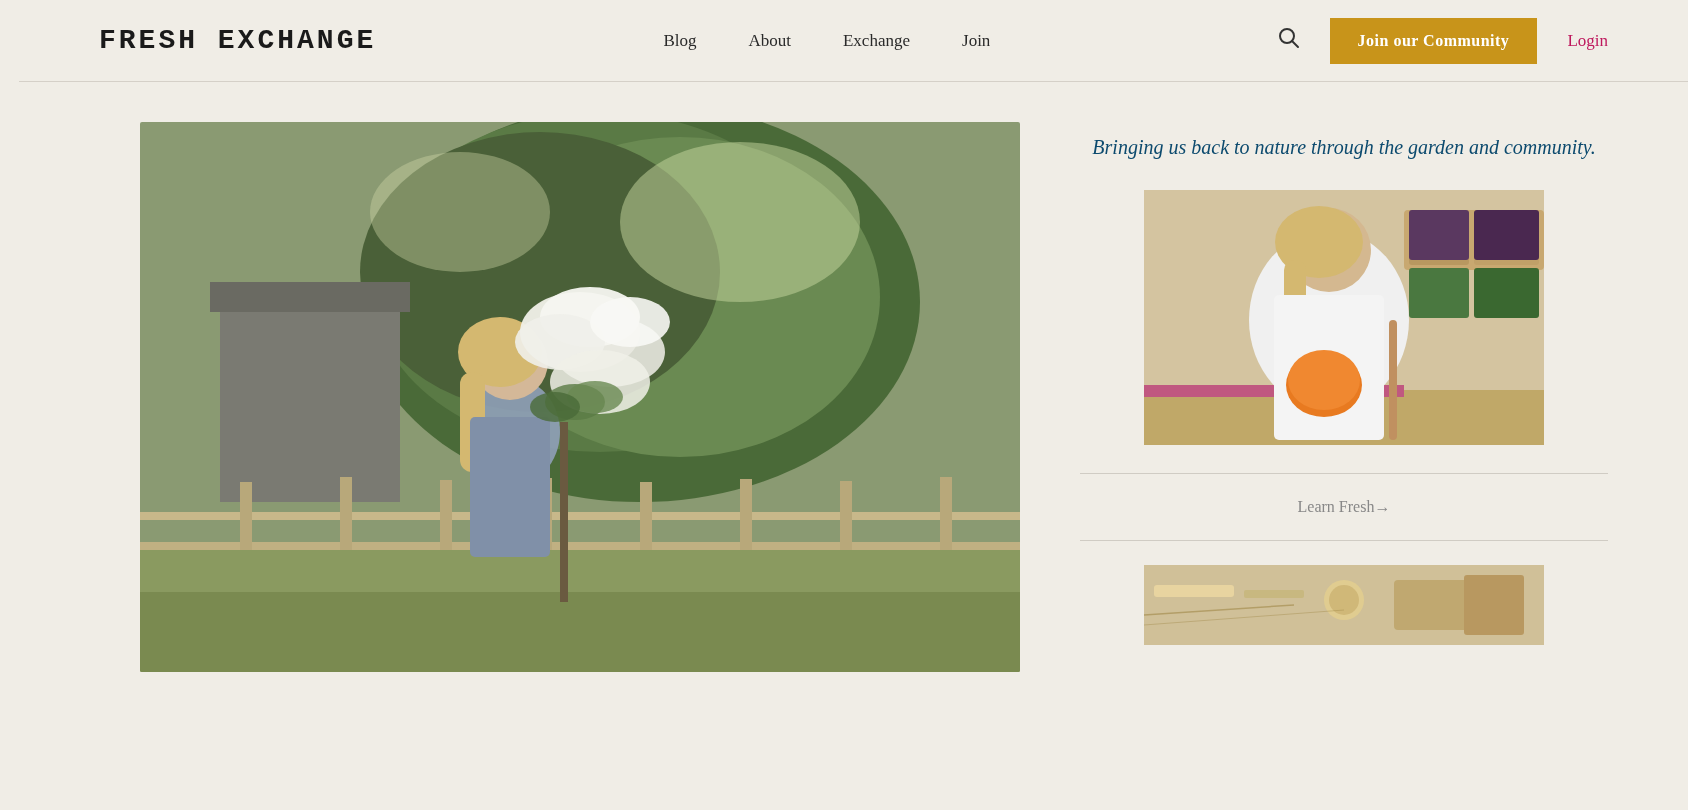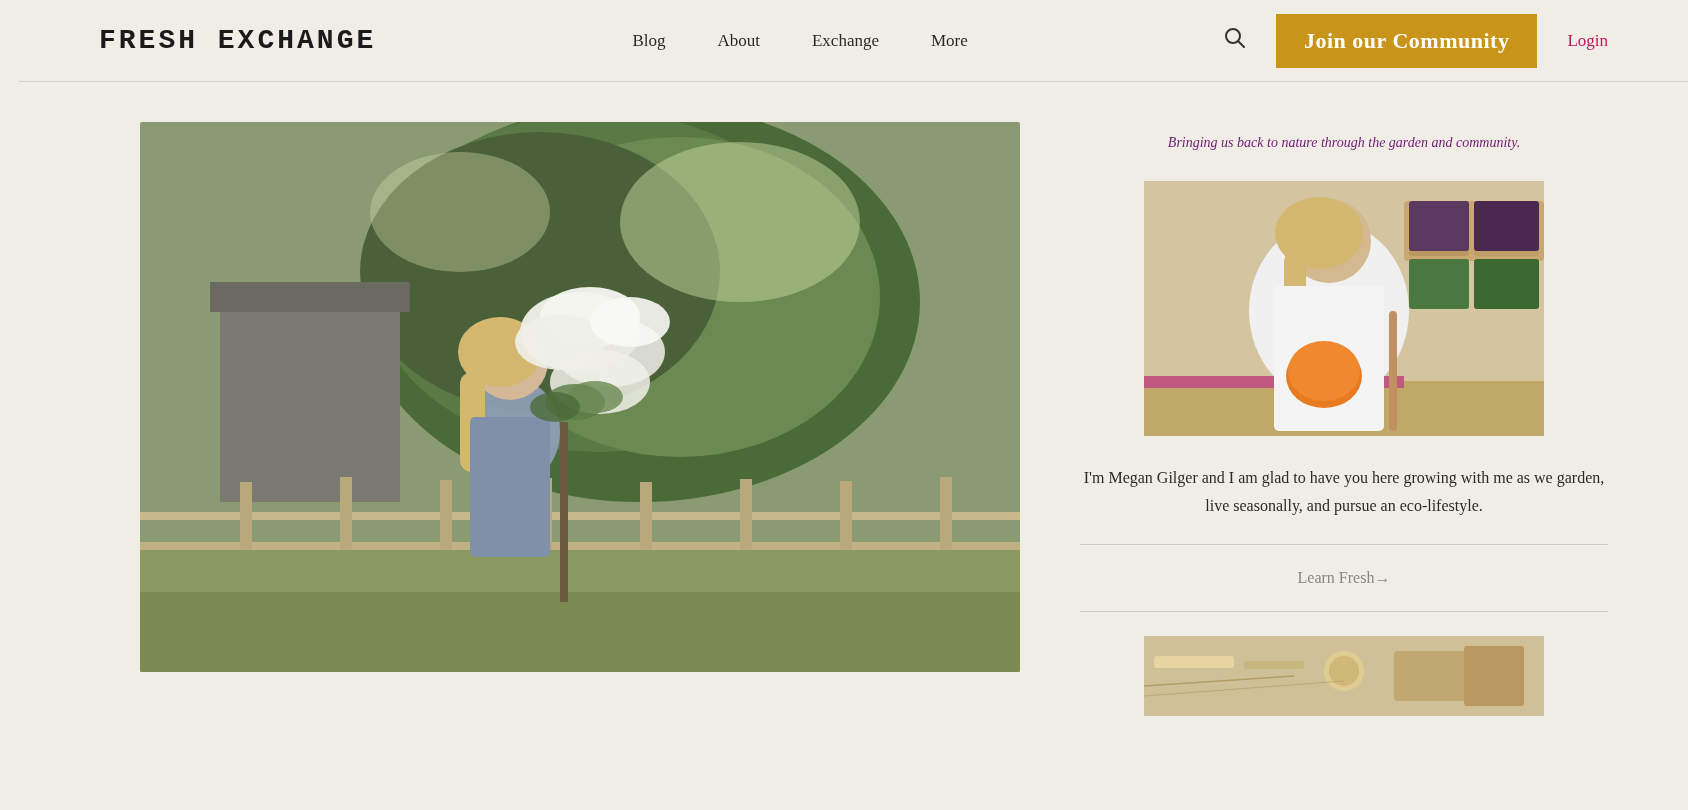--- a/index.html
+++ b/index.html
@@ -65,21 +65,21 @@
       cursor: pointer;
       font-size: 20px;
       color: #333;
     }
 
     .join-btn {
       background-color: #c8941a;
       color: #fff;
       border: none;
       padding: 14px 28px;
-      font-size: 22px;
+      font-size: 16px;
       font-family: Georgia, serif;
       font-weight: bold;
       cursor: pointer;
       letter-spacing: 0.5px;
     }
 
     .login-link {
       text-decoration: none;
       color: #be185d;
       font-size: 17px;
@@ -112,22 +112,22 @@
       left: 0;
     }
 
     
     .sidebar {
       flex: 1;
       padding-top: 10px;
     }
 
     .sidebar-tagline {
-      font-size: 14px;
-      color: #701a75;
+      font-size: 20px;
+      color: #0c4a6e;
       line-height: 1.5;
       text-align: center;
       font-family: Georgia, serif;
       margin-bottom: 28px;
       font-style: italic;
     }
 
     .sidebar-image-container {
       width: 100%;
       height: 255px;
@@ -179,21 +179,21 @@
       <li>
         <a href="#">Blog</a>
       </li>
       <li>
         <a href="#">About</a>
       </li>
       <li>
         <a href="#">Exchange</a>
       </li>
       <li>
-        <a href="#">More</a>
+        <a href="#">Join</a>
       </li>
     </ul>
   </nav>
 
   <div class="header-right">
     <button class="search-icon-btn">
       <svg width="22" height="22" viewBox="0 0 22 22" fill="none">
         <circle cx="9" cy="9" r="7" stroke="#333" stroke-width="2"></circle>
         <line x1="14" y1="14" x2="20" y2="20" stroke="#333" stroke-width="2" stroke-linecap="round"></line>
       </svg>
@@ -291,21 +291,20 @@
 
         <rect x="130" y="105" width="110" height="145" fill="#f4f4f4" rx="5"></rect>
 
         <ellipse cx="180" cy="195" rx="38" ry="32" fill="#e87a20"></ellipse>
         <ellipse cx="180" cy="190" rx="36" ry="30" fill="#f08830"></ellipse>
 
         <rect x="245" y="130" width="8" height="120" fill="#c09060" rx="4"></rect>
       </svg>
     </div>
 
-    <p class="sidebar-bio">I'm Megan Gilger and I am glad to have you here growing with me as we garden, live seasonally, and pursue an eco-lifestyle.</p>
 
     <hr class="sidebar-divider">
 
     <a href="#" class="learn-more-link">Learn Fresh→</a>
 
     <hr class="sidebar-divider">
 
     <div class="sidebar-bottom-image">
       <svg width="100%" height="100%" viewBox="0 0 400 80" xmlns="http://www.w3.org/2000/svg">
         <rect width="400" height="80" fill="#d0c098"></rect>

